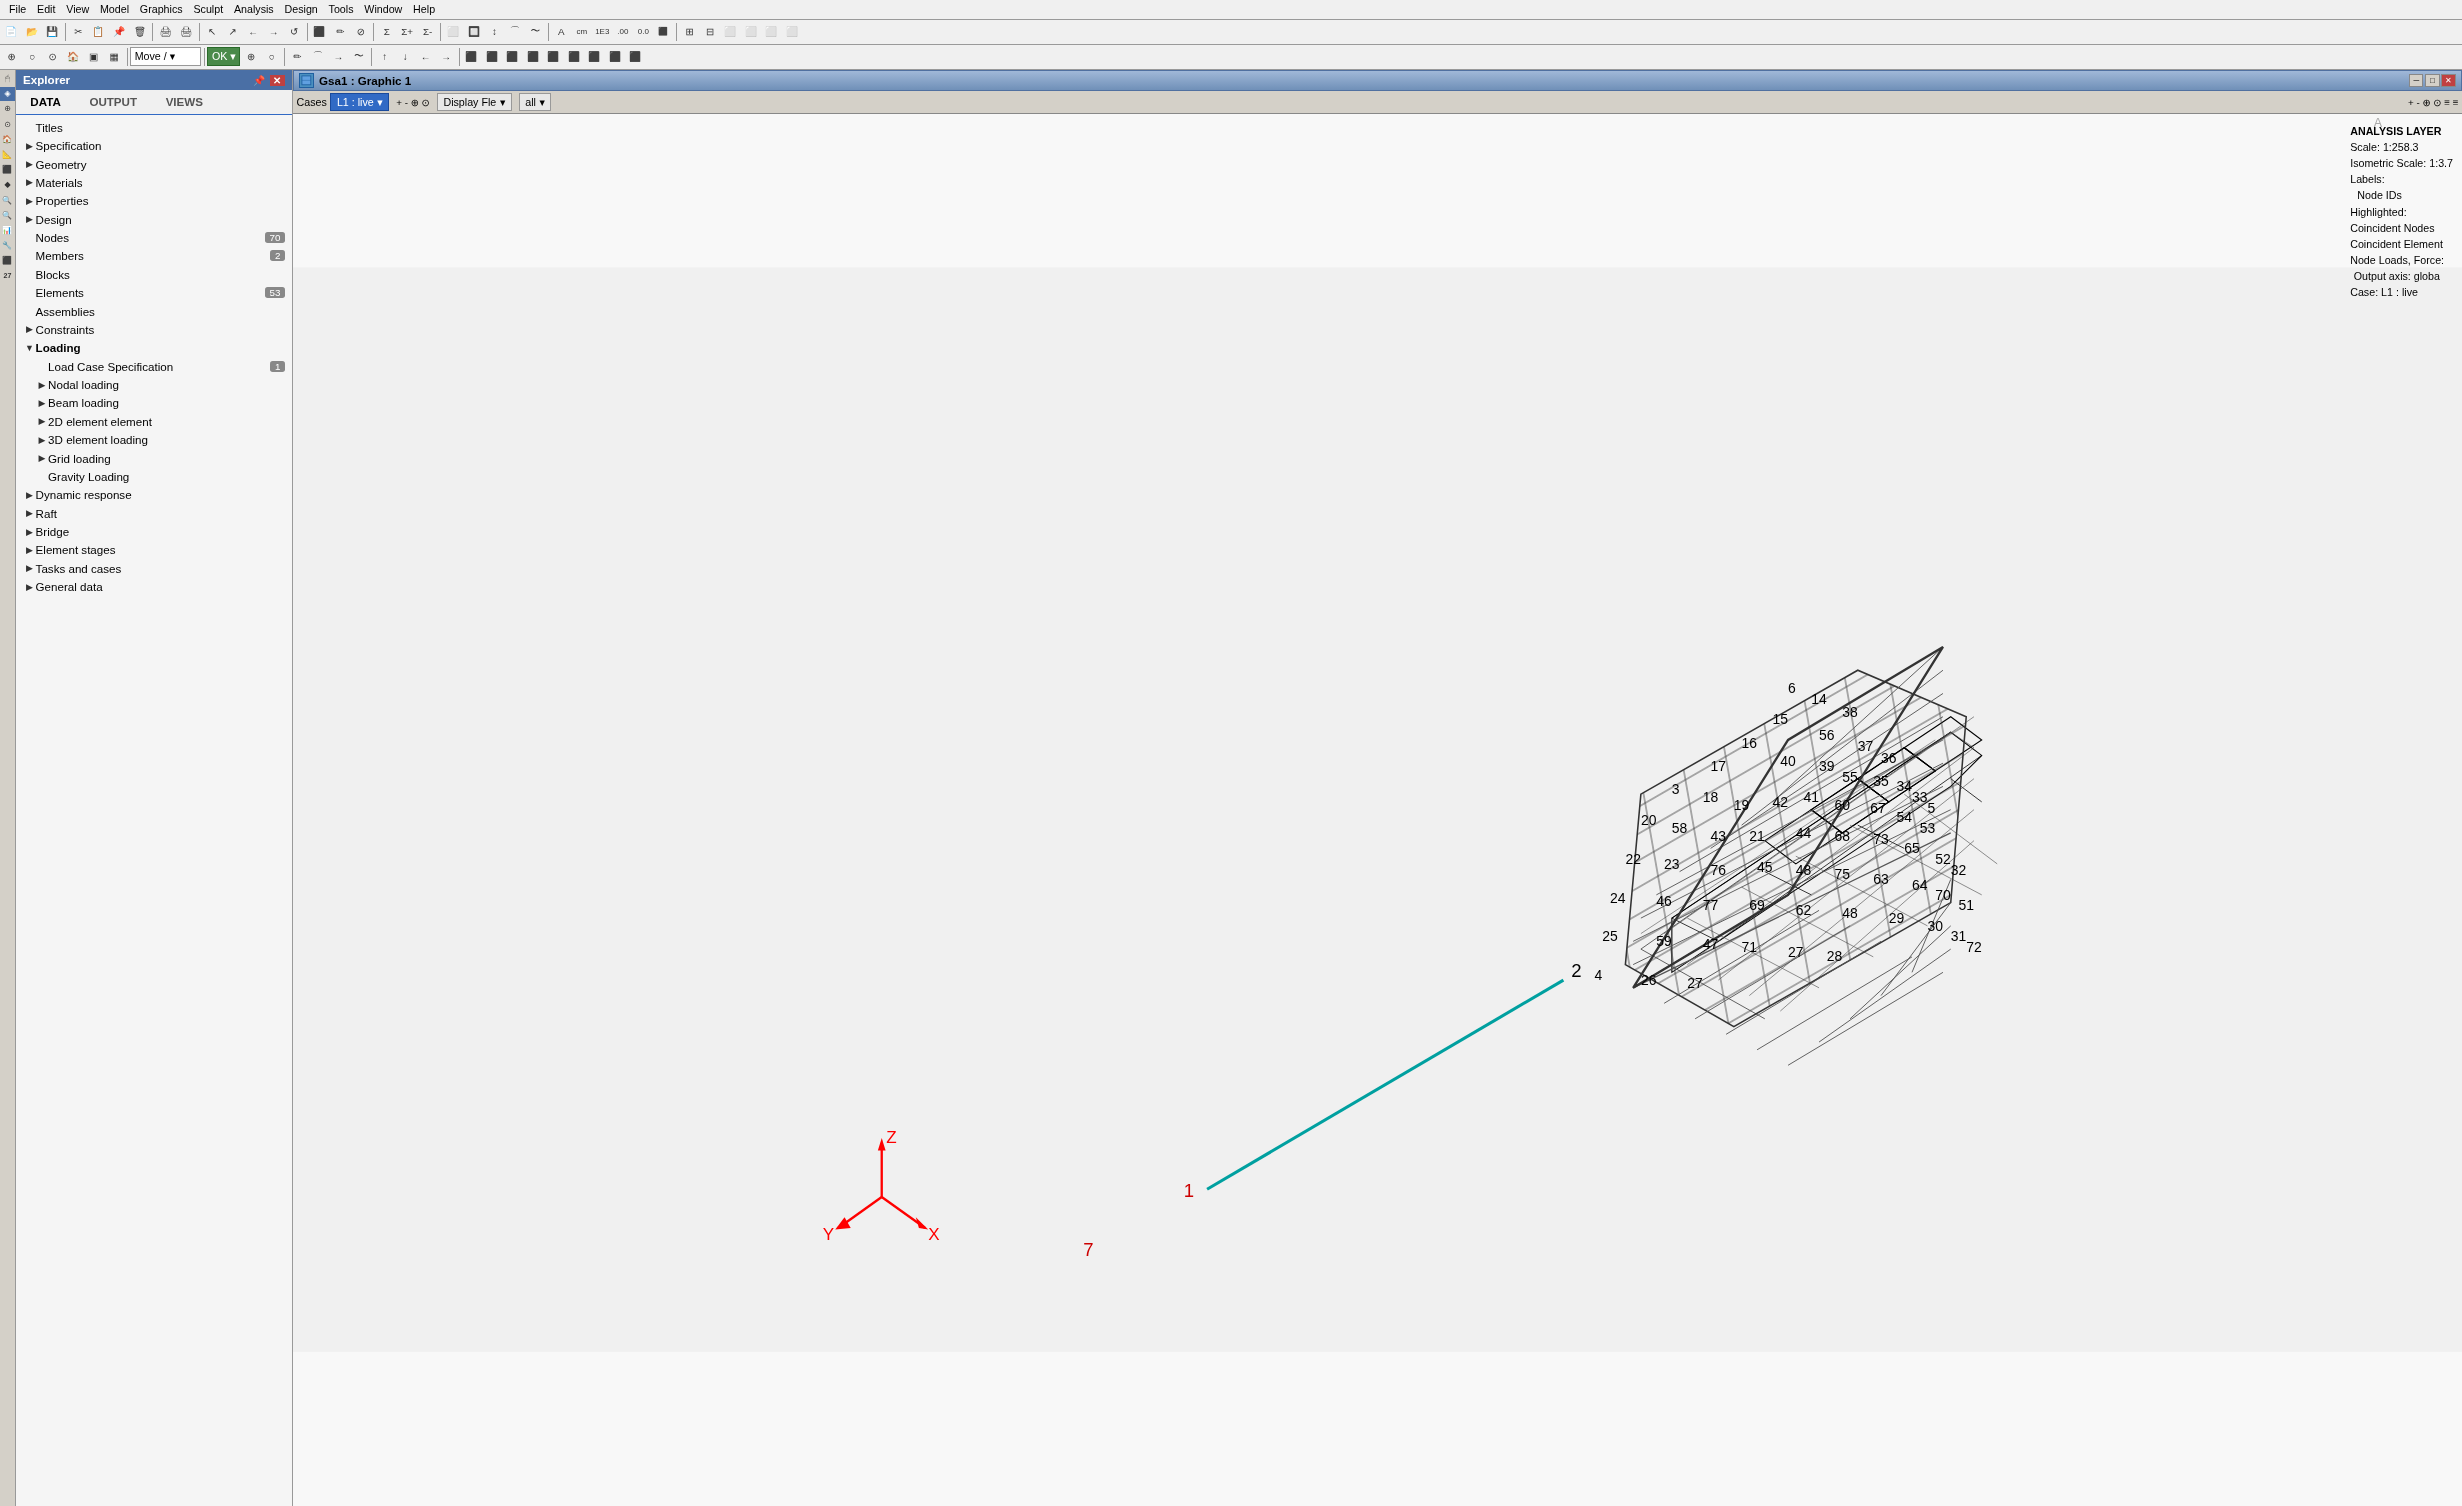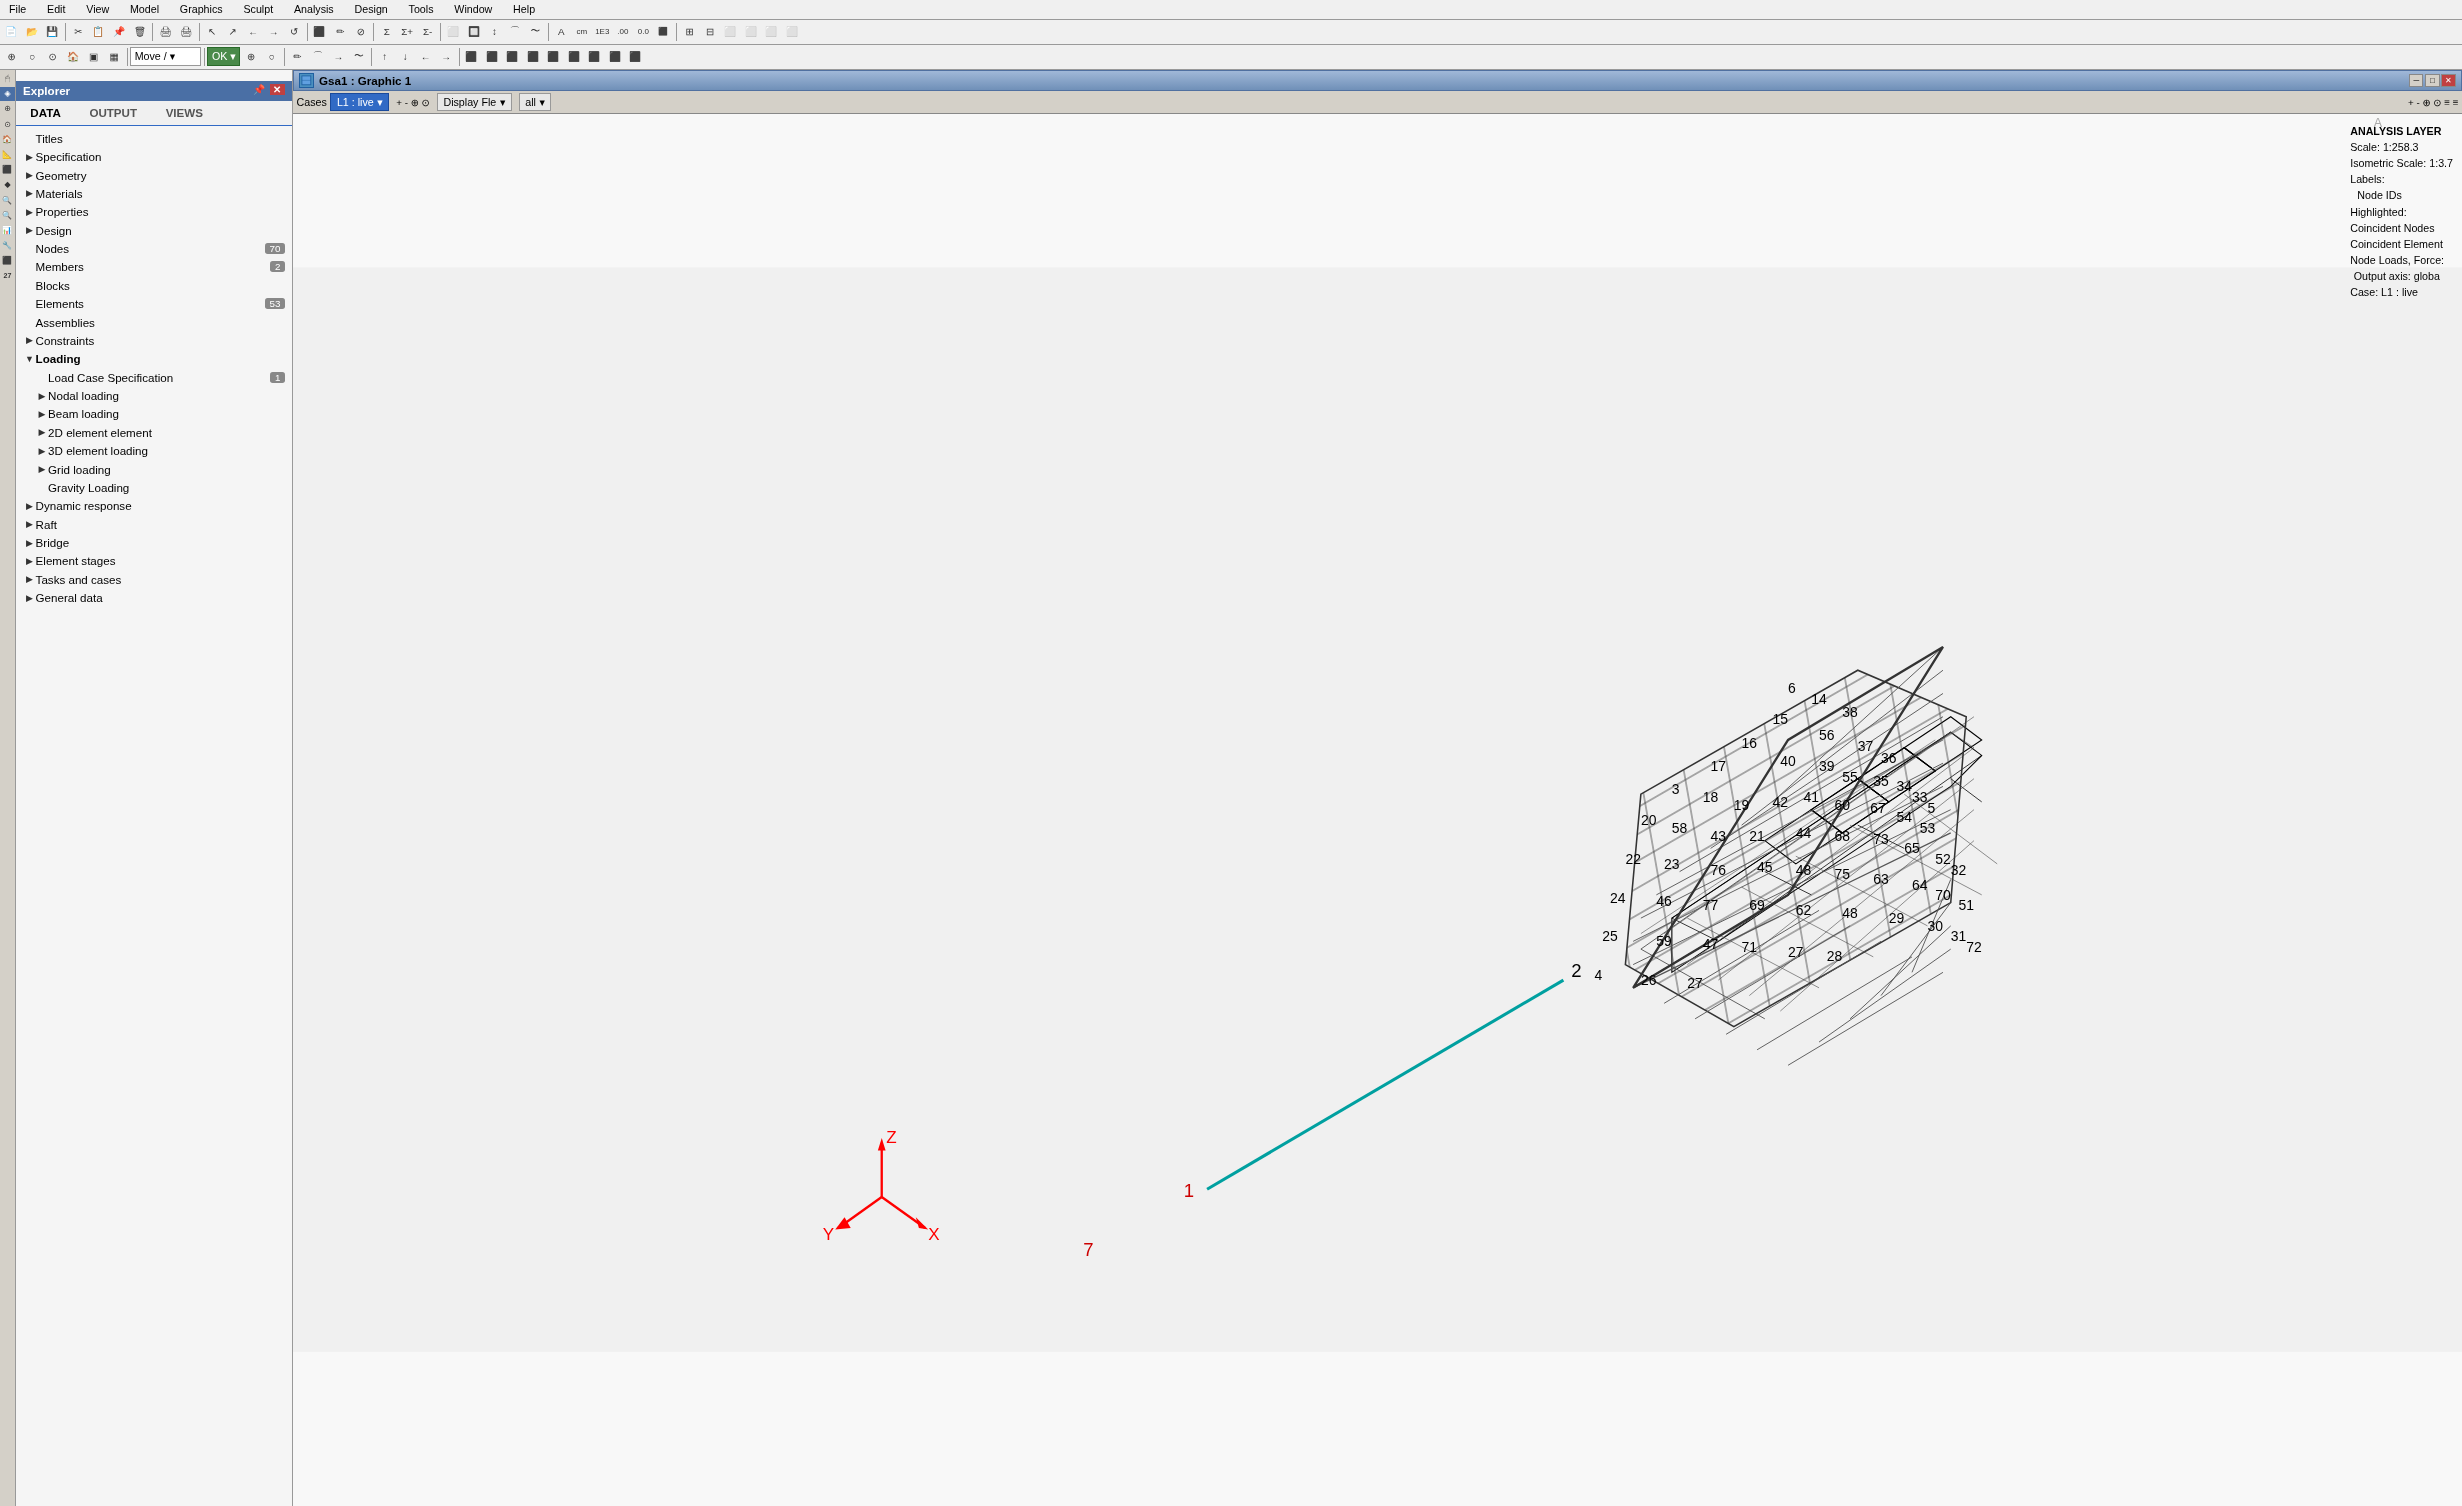--- a/index.html
+++ b/index.html
@@ -1,40 +1,40 @@
 <!DOCTYPE html>
 <html style="font-size:14.3px"><head>
   <meta charset="utf-8">
   <style>
     * { box-sizing: border-box; margin: 0; padding: 0; }
     body { font-family: 'Segoe UI', Tahoma, Geneva, Verdana, sans-serif; font-size: 11.6px; background: #d4d0c8; overflow: hidden; height: 100vh; }
 
     
-    .menubar { background: #f0f0f0; border-bottom: 0.9px solid #999; display: flex; align-items: center; padding: 1.8px 3.6px; gap: 10px; height: 19.6px; }
+    .menubar { background: #f0f0f0; border-bottom: 0.9px solid #999; display: flex; align-items: center; padding: 1.8px 3.6px; gap: 0; height: 19.6px; }
     .menubar-item { padding: 1.8px 5.4px; font-size: 10.7px; cursor: pointer; }
 
     
     .toolbar { background: #f0f0f0; border-bottom: 0.9px solid #999; display: flex; align-items: center; padding: 1.8px; gap: 0.9px; height: 25px; flex-wrap: nowrap; }
     .tb-btn { width: 19.6px; height: 19.6px; background: #f0f0f0; border: 0.9px solid transparent; display: flex; align-items: center; justify-content: center; cursor: pointer; font-size: 9.8px; color: #333; }
     .tb-sep { width: 0.9px; height: 18px; background: #999; margin: 0 1.8px; }
 
     
     .toolbar2 { background: #f0f0f0; border-bottom: 0.9px solid #999; display: flex; align-items: center; padding: 1.8px; gap: 0.9px; height: 25px; }
     .tb2-dropdown { height: 19.6px; display: flex; align-items: center; border: 0.9px solid #999; background: white; padding: 0 3.6px; font-size: 10.7px; }
 
     
     .main-area { display: flex; height: calc(100vh - 70px); }
 
     
     .left-icons { width: 16px; background: #d4d0c8; border-right: 0.9px solid #999; display: flex; flex-direction: column; align-items: center; padding: 1.8px 0; gap: 0.9px; }
     .left-icon { width: 14.3px; height: 14.3px; font-size: 8px; display: flex; align-items: center; justify-content: center; cursor: pointer; color: #333; }
 
     
     .explorer { width: 277px; background: #f5f5f5; border-right: 1.8px solid #999; display: flex; flex-direction: column; }
-    .explorer-header { background: #4a6fa5; color: white; padding: 3.6px 7.1px; font-size: 11.6px; font-weight: bold; display: flex; align-items: flex-start; justify-content: space-between; margin-top: 11px; }
+    .explorer-header { background: #4a6fa5; color: white; padding: 3.6px 7.1px; font-size: 11.6px; font-weight: bold; display: flex; align-items: flex-end; justify-content: space-between; }
     .explorer-tabs { display: flex; border-bottom: 1.8px solid #316ac5; background: #f0f0f0; }
     .exp-tab { padding: 5.4px 14.3px; font-size: 11.6px; font-weight: bold; cursor: pointer; color: #555; }
     .exp-tab.active { color: #000; border-bottom: 1.8px solid #316ac5; margin-bottom: -1.8px; }
     .explorer-content { flex: 1; overflow-y: auto; padding: 3.6px 0; }
 
     
     .tree-item { display: flex; align-items: center; padding: 2.7px 7.1px; cursor: pointer; user-select: none; }
     .tree-arrow { width: 12.5px; font-size: 9px; color: #333; display: flex; align-items: center; justify-content: center; }
     .tree-label { flex: 1; font-size: 11.6px; }
     .tree-badge { background: #888; color: white; border-radius: 2.7px; padding: 0 4.5px; font-size: 9.8px; margin-left: 5.4px; }

